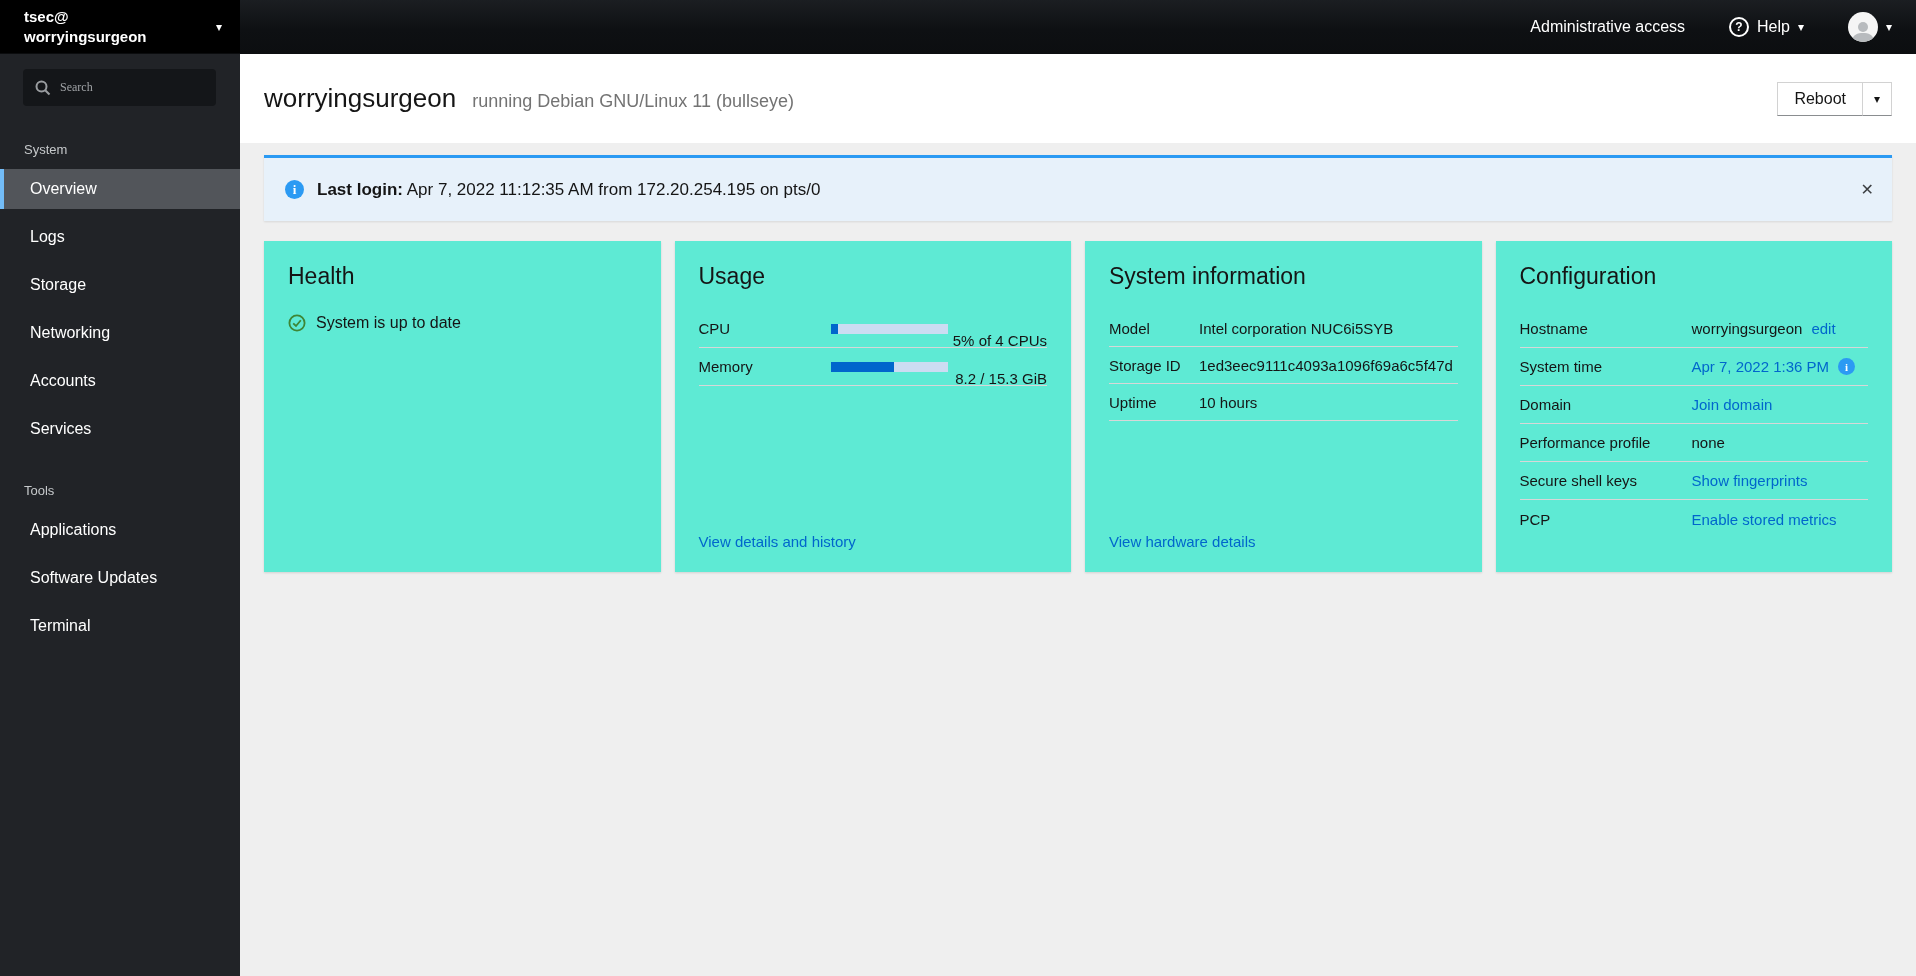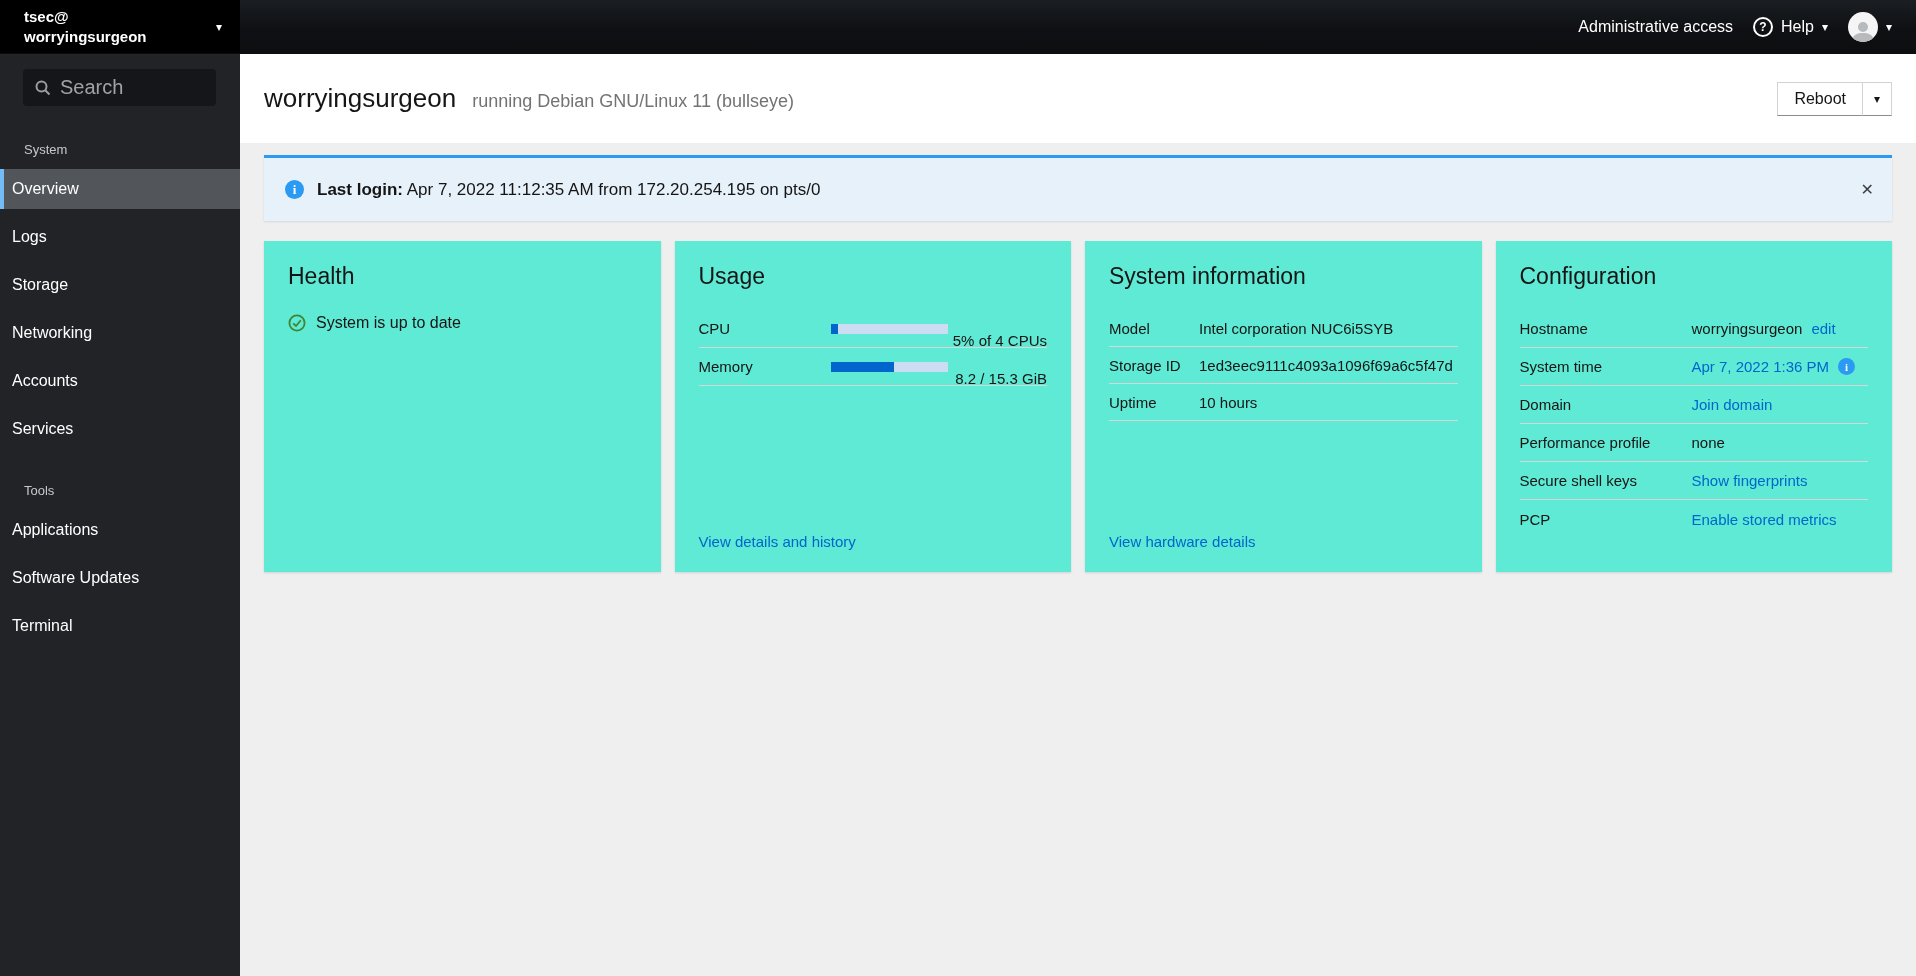--- a/index.html
+++ b/index.html
@@ -24,40 +24,40 @@
   }
   .sidebar-user { color: #fff; font-size: 15px; font-weight: bold; line-height: 1.3; }
   .caret { color: #fff; font-size: 12px; line-height: 1; }
   .search-wrap { margin: 15px 24px 10px 23px; }
   .search-box {
     display: flex; align-items: center; gap: 9px;
     background: #141619; border-radius: 4px; height: 37px; padding: 0 12px;
   }
   .search-box input {
     background: transparent; border: none; outline: none;
-    color: #22c55e; font-size: 20px; width: 100%;
-    font-family: Liberation Sans, sans-serif;
+    color: #22c55e; font-size: 12px; width: 100%;
+    font-family: Liberation Serif, serif;
   }
   .search-box input::placeholder { color: #a0a3a6; opacity: 1; }
   .nav-section { margin-top: 26px; }
   .nav-section-title { color: #c6c9cb; font-size: 13px; padding: 0 24px; margin-bottom: 12px; }
   .nav-item {
     display: flex; align-items: center; height: 40px; margin-bottom: 8px;
-    border-left: 4px solid transparent; padding-left: 8px;
+    border-left: 4px solid transparent; padding-left: 26px;
     color: #fff; font-size: 16px; cursor: pointer;
   }
   .nav-item.selected { background: #52555a; border-left-color: #73bcf7; }
 
   
   .main { flex: 1; display: flex; flex-direction: column; min-width: 0; }
   .masthead {
     height: 54px; flex-shrink: 0;
     background: linear-gradient(180deg, #1b1e22 0%, #0e1013 55%, #0c0e10 100%);
     display: flex; align-items: center; justify-content: flex-end;
-    gap: 20px; padding: 0 24px; color: #fff;
+    gap: 44px; padding: 0 24px; color: #fff;
   }
   .masthead-text { font-size: 16px; }
   .masthead-group { display: flex; align-items: center; gap: 8px; cursor: pointer; }
   .help-icon {
     width: 20px; height: 20px; border: 2px solid #fff; border-radius: 50%;
     display: inline-flex; align-items: center; justify-content: center;
     font-size: 12px; font-weight: bold; color: #fff;
   }
   .avatar {
     width: 30px; height: 30px; border-radius: 50%; background: #f5f5f5;

